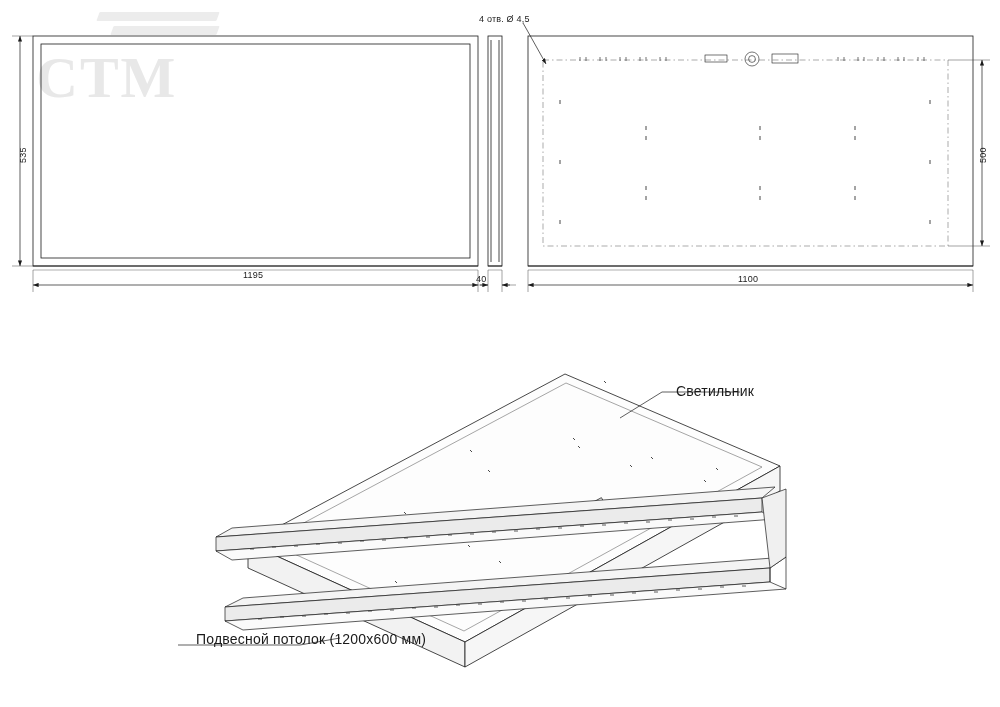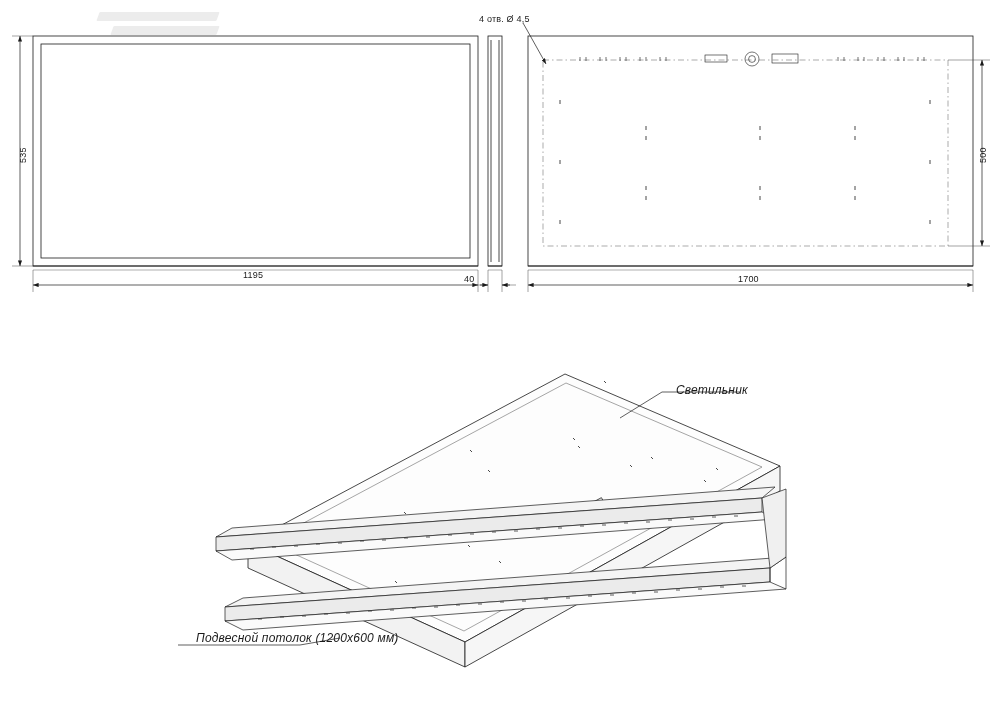--- a/index.html
+++ b/index.html
@@ -28,22 +28,21 @@
     height: 707px;
   }
   .lbl {
     position: absolute;
     font-size: 9px;
     color: #1a1a1a;
     white-space: nowrap;
     letter-spacing: 0.2px;
   }
   .lbl.italic {
-    font-style: italic;
-    font-size: 12px;
+    font-size: 14px;
   }
   .lbl.vert {
     transform: rotate(-90deg);
     transform-origin: left top;
   }
   .wm {
     position: absolute;
     left: 28px;
     top: 8px;
     width: 190px;
@@ -68,20 +67,21 @@
   }
 </style>
 </head>
 <body>
 
 <div class="sheet">
 
   <div class="wm">
     <div class="wm-band" style="left:70px; top:4px; width:120px; transform:skewX(-20deg);"></div>
     <div class="wm-band" style="left:84px; top:18px; width:106px; transform:skewX(-20deg);"></div>
+    <div class="wm-text">CTM</div>
   </div>
 
   <svg class="drawing" viewBox="0 0 1000 707">
     <defs>
       <marker id="ar" markerWidth="8" markerHeight="6" refX="8" refY="3" orient="auto">
         <path d="M0,0 L8,3 L0,6 z" fill="#1a1a1a"></path>
       </marker>
       <marker id="arS" markerWidth="8" markerHeight="6" refX="0" refY="3" orient="auto">
         <path d="M8,0 L0,3 L8,6 z" fill="#1a1a1a"></path>
       </marker>
@@ -315,23 +315,23 @@
           <line x1="300" y1="645" x2="178" y2="645"></line>
         </g>
       </g>
     </g>
   </svg>
 
   <div class="lbl vert" style="left:18px; top:163px;">535</div>
 
   <div class="lbl" style="left:243px; top:270px;">1195</div>
 
-  <div class="lbl" style="left:464px; top:274px;">40</div>
-
-  <div class="lbl" style="left:738px; top:274px;">1700</div>
+  <div class="lbl" style="left:476px; top:274px;">40</div>
+
+  <div class="lbl" style="left:738px; top:274px;">1100</div>
 
   <div class="lbl vert" style="left:978px; top:163px;">500</div>
 
   <div class="lbl" style="left:463px; top:14px;margin-left:16px;">4 отв. Ø 4,5</div>
 
   <div class="lbl italic" style="left:676px; top:383px;">Светильник</div>
 
   <div class="lbl italic" style="left:196px; top:631px;">Подвесной потолок (1200x600 мм)</div>
 
 </div>

